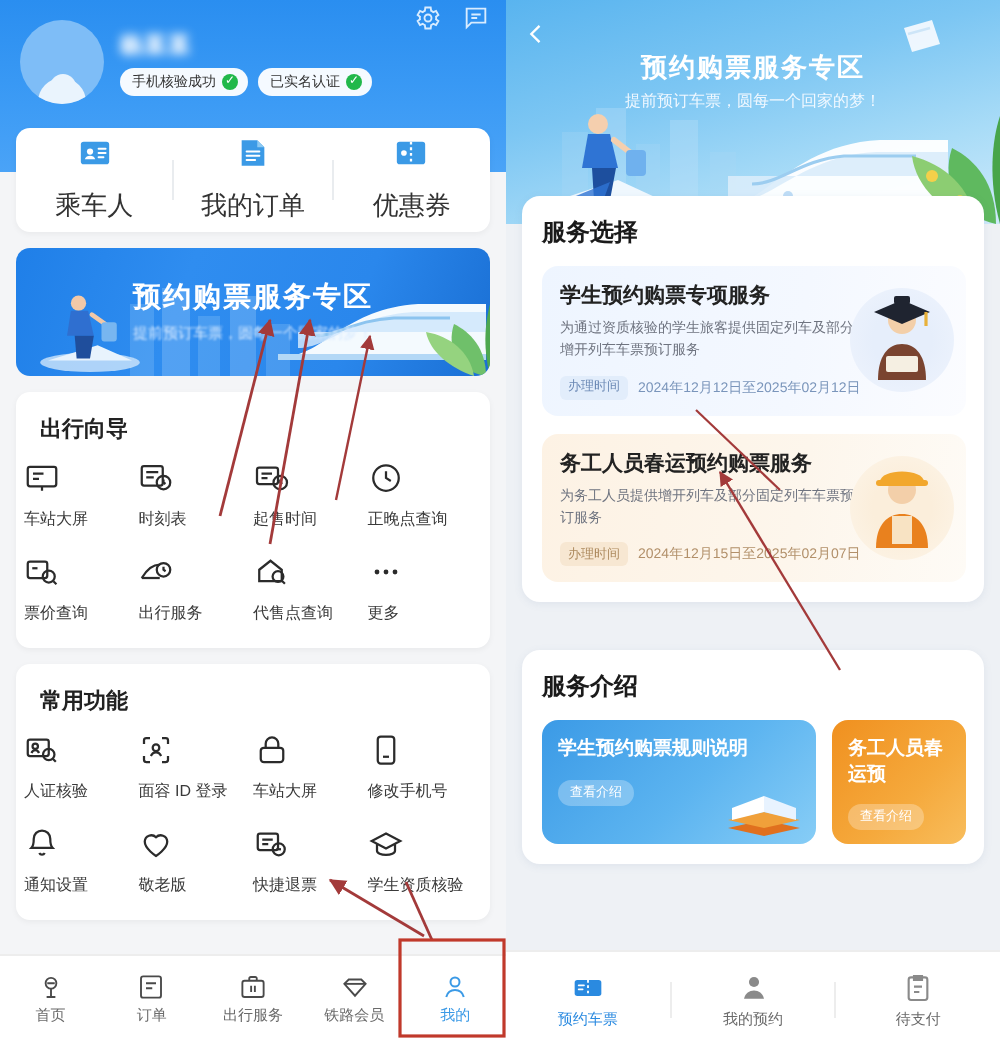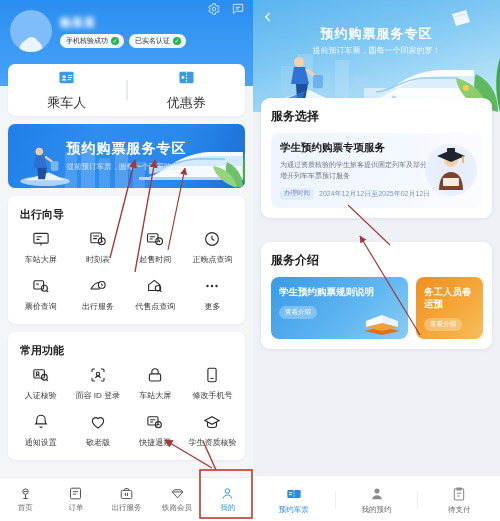--- a/index.html
+++ b/index.html
@@ -73,21 +73,21 @@
   }
   .banner .b-t1 { font-size: 14px; font-weight: bold; color: #fff; letter-spacing: 1px; z-index:3; }
   .banner .b-t2 { font-size: 7.5px; color: #d6e9ff; margin-top: 4px; z-index:3; filter: blur(.4px); }
   .b-train { position:absolute; right: 2px; bottom: 2px; width: 104px; height: 42px; z-index:2; }
   .b-person { position:absolute; left: 8px; bottom: 2px; width: 58px; height: 44px; z-index:2; }
   .b-leaf { position:absolute; right:0; bottom:0; width: 52px; height: 44px; z-index:2;}
   .b-city { position:absolute; left:55px; bottom:0; opacity:.25; z-index:1; }
 
   .sec-title { font-size: 11px; font-weight: bold; color: #222; padding: 11px 12px 8px 12px; }
   .grid4 { display: grid; grid-template-columns: repeat(4,1fr); padding: 0 4px 12px 4px; row-gap: 12px; }
-  .g-item { display: flex; flex-direction: column; align-items: center; gap: 6px; }
+  .g-item { display: flex; flex-direction: column; align-items: flex-start; gap: 6px; }
   .g-item .lbl { font-size: 8px; color: #3a3a3a; white-space: nowrap; }
 
   .bottom-nav {
     position: absolute; left: 0; bottom: 0; width: 253px; height: 44px;
     background: #fff; border-top: 1px solid #ededed;
     display: flex; align-items: center;
   }
   .nav-item { flex: 1; display: flex; flex-direction: column; align-items: center; gap: 2px; }
   .nav-item .lbl { font-size: 7.5px; color: #6b6b6b; }
   .nav-item.active .lbl { color: #3b9ae6; }
@@ -215,20 +215,30 @@
           <svg width="17" height="17" viewBox="0 0 24 24">
               <rect x="2" y="4" width="20" height="16" rx="2" fill="#3b9ae6"></rect>
               <circle cx="8.5" cy="11" r="2.2" fill="#fff"></circle>
               <path d="M4.8 16.4c.5-1.6 2-2.4 3.7-2.4s3.2.8 3.7 2.4z" fill="#fff"></path>
               <path d="M14.5 9h5M14.5 12h5M14.5 15h3.5" stroke="#fff" stroke-width="1.3" stroke-linecap="round"></path>
             </svg>
         </span>
         <span class="lbl">乘车人</span>
       </div>
       <div class="vsep"></div>
+      <div class="quick-item">
+        <span>
+          <svg width="17" height="17" viewBox="0 0 24 24">
+              <path d="M4 3h11l5 5v13H4z" fill="#3b9ae6"></path>
+              <path d="M15 3v5h5" fill="#8cc9f2"></path>
+              <path d="M7.5 11h9M7.5 14h9M7.5 17h6" stroke="#fff" stroke-width="1.4" stroke-linecap="round"></path>
+            </svg>
+        </span>
+        <span class="lbl">我的订单</span>
+      </div>
       <div class="vsep"></div>
       <div class="quick-item">
         <span>
           <svg width="17" height="17" viewBox="0 0 24 24">
               <rect x="2" y="4" width="20" height="16" rx="2" fill="#3b9ae6"></rect>
               <path d="M12 4v16" stroke="#fff" stroke-width="1.6" stroke-dasharray="2 2"></path>
               <circle cx="7" cy="12" r="2" fill="#fff"></circle>
             </svg>
         </span>
         <span class="lbl">优惠券</span>
@@ -508,20 +518,37 @@
           </svg>
         </div>
         <div class="svc-h">学生预约购票专项服务</div>
         <div class="svc-d">为通过资质核验的学生旅客提供固定列车及部分增开列车车票预订服务</div>
         <div class="svc-time">
           <span class="svc-tl">办理时间</span>
           <span class="svc-tv">2024年12月12日至2025年02月12日</span>
         </div>
       </div>
 
+      <div class="svc orange">
+        <div class="svc-fig">
+          <svg width="52" height="52" viewBox="0 0 52 52">
+            <circle cx="26" cy="17" r="7" fill="#f3cfa9"></circle>
+            <path d="M15 13 C15 6 37 6 37 13 Z" fill="#f2a72c"></path>
+            <rect x="13" y="12" width="26" height="3" rx="1.5" fill="#f2a72c"></rect>
+            <path d="M13 46 C13 34 19 29 26 29 C33 29 39 34 39 46 Z" fill="#e9811e"></path>
+            <rect x="21" y="30" width="10" height="14" fill="#f8e3c3"></rect>
+          </svg>
+        </div>
+        <div class="svc-h">务工人员春运预约购票服务</div>
+        <div class="svc-d">为务工人员提供增开列车及部分固定列车车票预订服务</div>
+        <div class="svc-time">
+          <span class="svc-tl">办理时间</span>
+          <span class="svc-tv">2024年12月15日至2025年02月07日</span>
+        </div>
+      </div>
     </div>
 
     <div class="r-card" style="margin-top:24px">
       <div class="r-sec-title">服务介绍</div>
       <div class="intro-row">
         <div class="intro-card blue">
           <div class="intro-h">学生预约购票规则说明</div>
           <span class="intro-btn">查看介绍</span>
           <svg class="intro-books" width="44" height="34" viewBox="0 0 44 34">
             <path d="M4 28 L22 24 L40 28 L22 32 Z" fill="#e0701e"></path>

